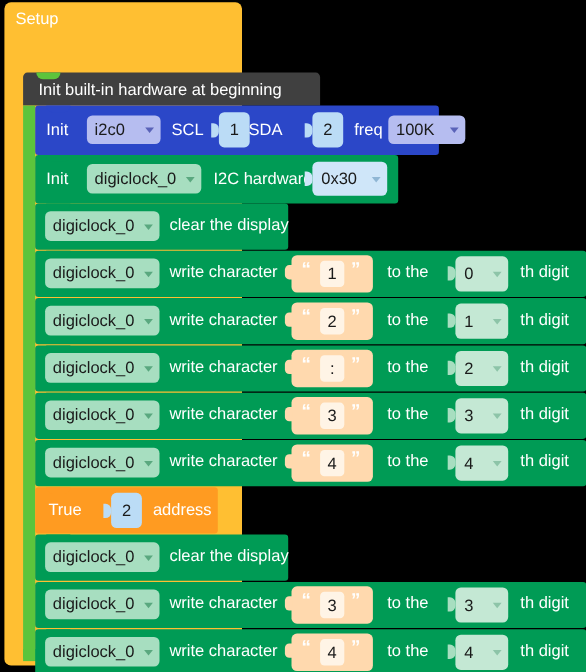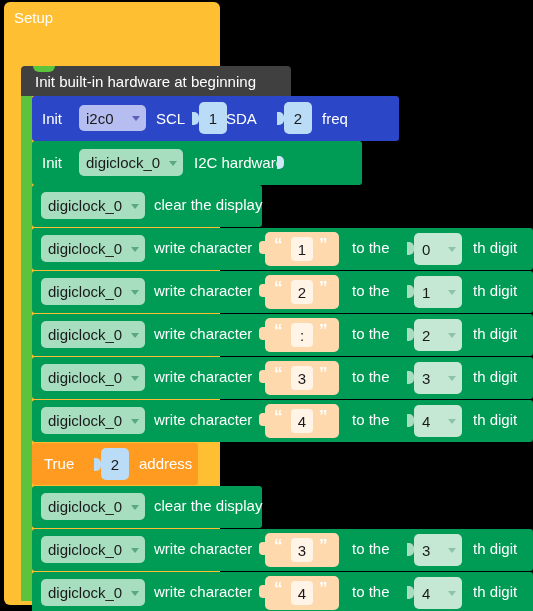--- a/index.html
+++ b/index.html
@@ -118,31 +118,39 @@
     <div class="socket" style="left:160px;top:16px;background:#BBDCF6;"></div>
     <div class="chip" style="left:167px;top:6px;width:28px;height:32px;background:#BBDCF6;justify-content:center;">
       <span class="ctxt">1</span>
     </div>
     <div class="lbl" style="position:absolute;left:194px;top:15px;">SDA</div>
     <div class="socket" style="left:245px;top:16px;background:#BBDCF6;"></div>
     <div class="chip" style="left:252px;top:6px;width:28px;height:32px;background:#BBDCF6;justify-content:center;">
       <span class="ctxt">2</span>
     </div>
     <div class="lbl" style="position:absolute;left:290px;top:15px;">freq</div>
+    <div class="chip" style="left:321px;top:9px;width:70px;height:26px;background:#B6BDF0;">
+      <span class="ctxt" style="margin-left:7px;">100K</span>
+      <span class="caret" style="border-top:5px solid #5a63b8;"></span>
+    </div>
   </div>
 
   <div class="blk" style="left:32px;top:141px;width:330px;height:44px;background:#009B55;border-radius:3px;">
     <div class="notch" style="left:10px;top:0;background:#009B55;"></div>
     <div class="lbl" style="position:absolute;left:10px;top:14px;">Init</div>
     <div class="chip" style="left:47px;top:8px;width:104px;height:27px;background:#A7DEC0;">
       <span class="ctxt" style="margin-left:7px;">digiclock_0</span>
       <span class="caret" style="border-top:5px solid #5aa87f;"></span>
     </div>
     <div class="lbl" style="position:absolute;left:162px;top:14px;">I2C hardware</div>
     <div class="socket" style="left:245px;top:15px;background:#CFE6F9;"></div>
+    <div class="chip" style="left:252px;top:6px;width:68px;height:31px;background:#CFE6F9;">
+      <span class="ctxt" style="margin-left:8px;">0x30</span>
+      <span class="caret" style="border-top:5px solid #8fb6d4;"></span>
+    </div>
   </div>
 
   <div id="rows">
       <div class="blk" style="left: 32px; top: 185px; height: 42px; border-radius: 3px; background: rgb(0, 155, 85); width: 230px;">
         <div class="notch" style="left: 10px; top: 0px; background: rgb(0, 155, 85);"></div>
         <div class="chip" style="left:9px;top:7px;width:104px;height:27px;background:#A7DEC0;">
          <span class="ctxt" style="margin-left:7px;">digiclock_0</span>
          <span class="caret" style="border-top:5px solid #5aa87f;"></span>
        </div>
         <div class="lbl" style="position:absolute;left:122px;top:12px;">clear the display</div>

